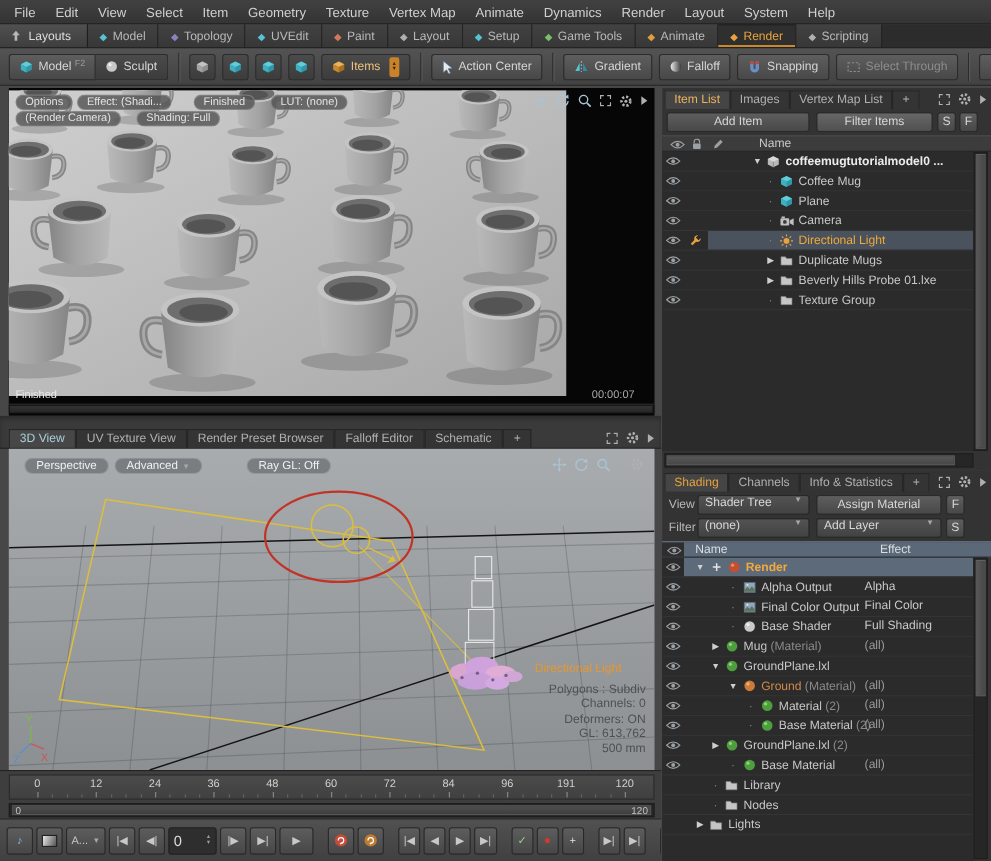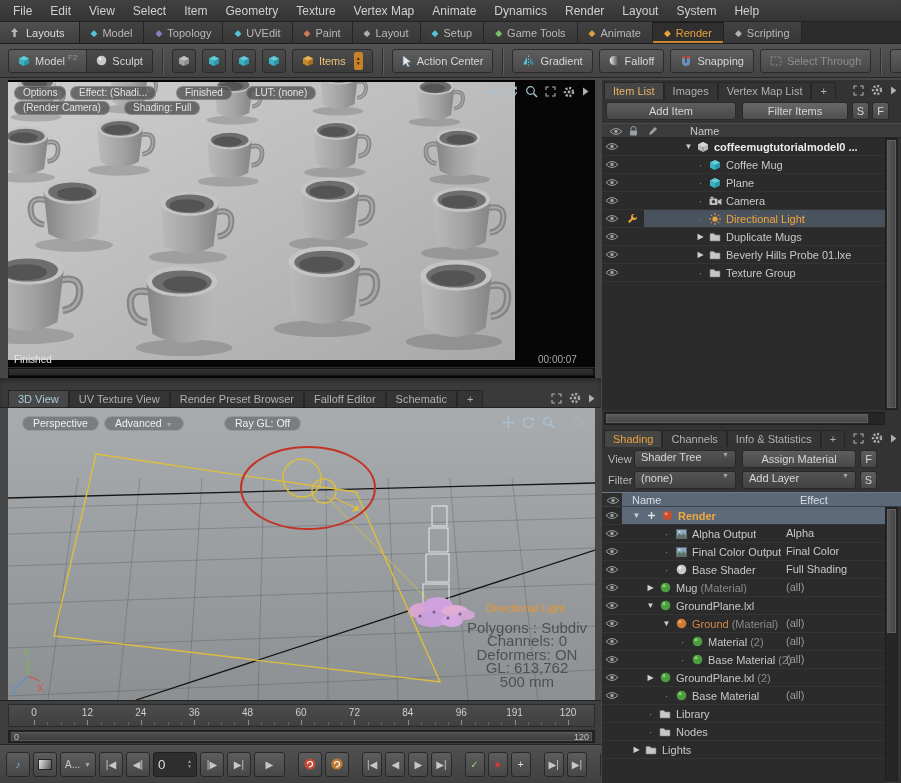--- a/index.html
+++ b/index.html
@@ -38,21 +38,21 @@
 .paneltools{display:flex;gap:7px;align-items:center}
 .pticon{display:inline-flex;align-items:center}
 
 .viewtabs{position:absolute;left:0;top:378px;width:601px;height:30px;background:#3a3a3a;border-bottom:1px solid #232323;box-shadow:inset 0 3px 4px rgba(0,0,0,.25)}
 .vtabs{position:absolute;left:8px;bottom:0;display:flex;height:17px}
 .vtab{padding:0 9px;line-height:16px;background:#343434;border:1px solid #262626;border-bottom:none;color:#b0b0b0;font-size:11px;white-space:nowrap}
 .viewtabs .vtab.active{background:#474747;color:#a9cdd8}
 
 .vp3d{position:absolute;left:8px;top:408px;width:587px;height:292px;background:linear-gradient(#a9acaf,#8c9093);overflow:hidden}
 .vpill{position:absolute;height:15px;line-height:13px;padding:0 10px;border-radius:8px;background:rgba(92,95,98,.6);border:1px solid rgba(175,180,184,.5);color:#eef1f2;font-size:10.5px;white-space:nowrap}
-.stats{position:absolute;right:8px;bottom:12px;text-align:center;color:rgba(58,62,66,.78);font-size:15px;line-height:13.5px}
+.stats{position:absolute;right:8px;bottom:12px;text-align:right;color:rgba(58,62,66,.78);font-size:11px;line-height:13.5px}
 .lightlbl{position:absolute;right:30px;bottom:86px;color:#e8972e;font-size:11px}
 
 .timeline{position:absolute;left:0;top:700px;width:601px;height:44px;background:#3e3e3e;border-top:1px solid #232323}
 .ruler{position:absolute;left:8px;top:3px;width:587px;height:23px;background:linear-gradient(#4b4b4b,#404040);border:1px solid #2b2b2b}
 .tick{position:absolute;top:2px;transform:translateX(-50%);color:#cfcfcf;font-size:10px}
 .tickline{position:absolute;bottom:1px;width:1px;height:5px;background:#8c8c8c}
 .minortick{position:absolute;bottom:1px;width:1px;height:3px;background:#646464}
 .range{position:absolute;left:8px;top:29px;width:587px;height:13px;background:#262626;border:1px solid #1d1d1d}
 .range .thumb{position:absolute;left:2px;top:1px;width:581px;height:9px;background:linear-gradient(#4e4e4e,#3e3e3e);border:1px solid #575757}
 .range .lab{position:absolute;top:1px;font-size:9px;color:#c2c2c2}

